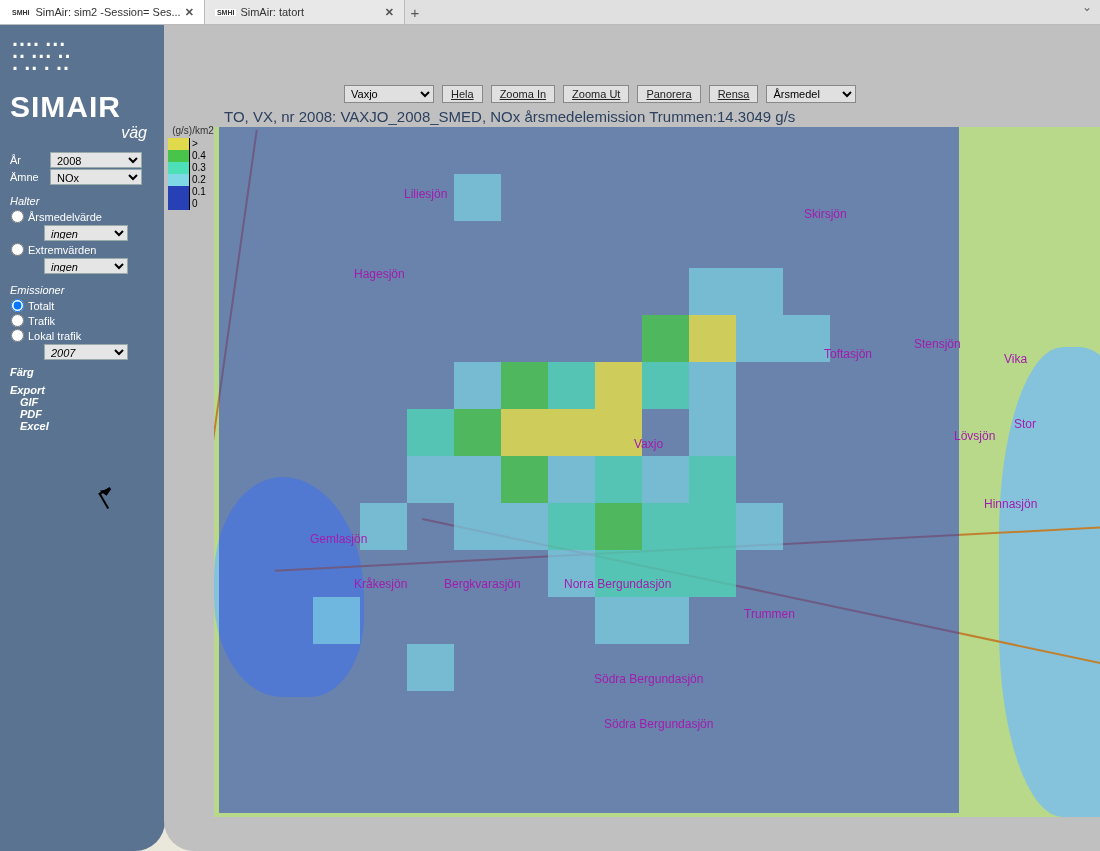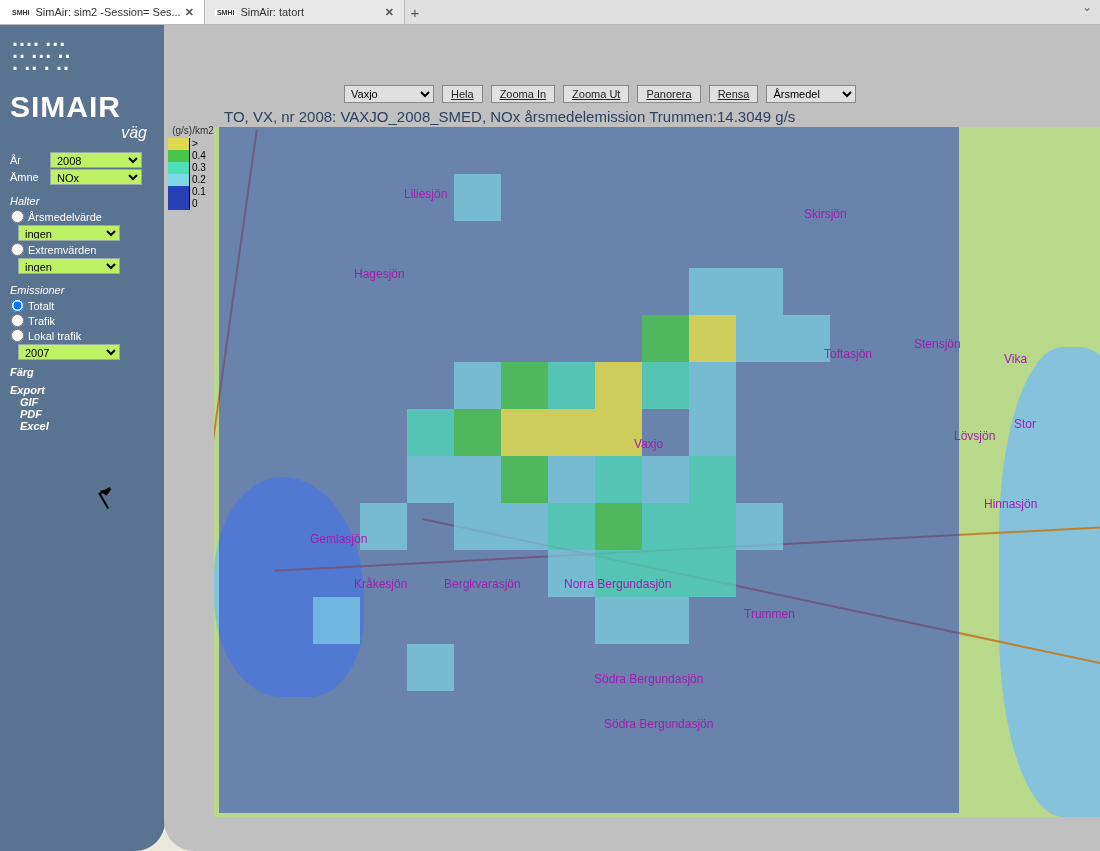--- a/index.html
+++ b/index.html
@@ -29,24 +29,24 @@
   border-radius:0 0 30px 0; position:relative; padding:6px 6px 10px 10px;
 }
 .logo-area { height:120px; padding-top:5px; }
 .logo-dots { color:#fff; font-size:30px; letter-spacing:-3px; line-height:12px; }
 .logo-text { font-size:30px; font-weight:bold; letter-spacing:1px; margin-top:18px; }
 .logo-sub { font-style:italic; text-align:right; font-size:16px; padding-right:12px; }
 
 .form-row { display:flex; align-items:center; gap:6px; margin:1px 0; }
 .form-row label { width:34px; }
 select {
-  background:#bef264; border:1px solid #9aa; font-size:11px; padding:1px 2px;
+  background:#e5e5e5; border:1px solid #9aa; font-size:11px; padding:1px 2px;
   height:16px; width:92px;
 }
-select.wide { width:102px; margin-left:8px; }
+select.wide { width:84px; margin-left:34px;font-style:italic; }
 
 .section-h { font-style:italic; margin-top:10px; margin-bottom:3px; }
 .radio-row { display:flex; align-items:center; gap:4px; margin:2px 0 2px 0; }
 .radio-row input[type=radio]{ margin-left:1px; }
 .radio-row label { font-size:11px; }
 
 .linkish { font-weight:bold; font-style:italic; cursor:pointer; margin-top:6px; }
 .sublink { margin-left:10px; font-weight:bold; font-style:italic; cursor:pointer; }
 
 .sidebar-bottom { position:absolute; bottom:10px; left:10px; right:10px; }

